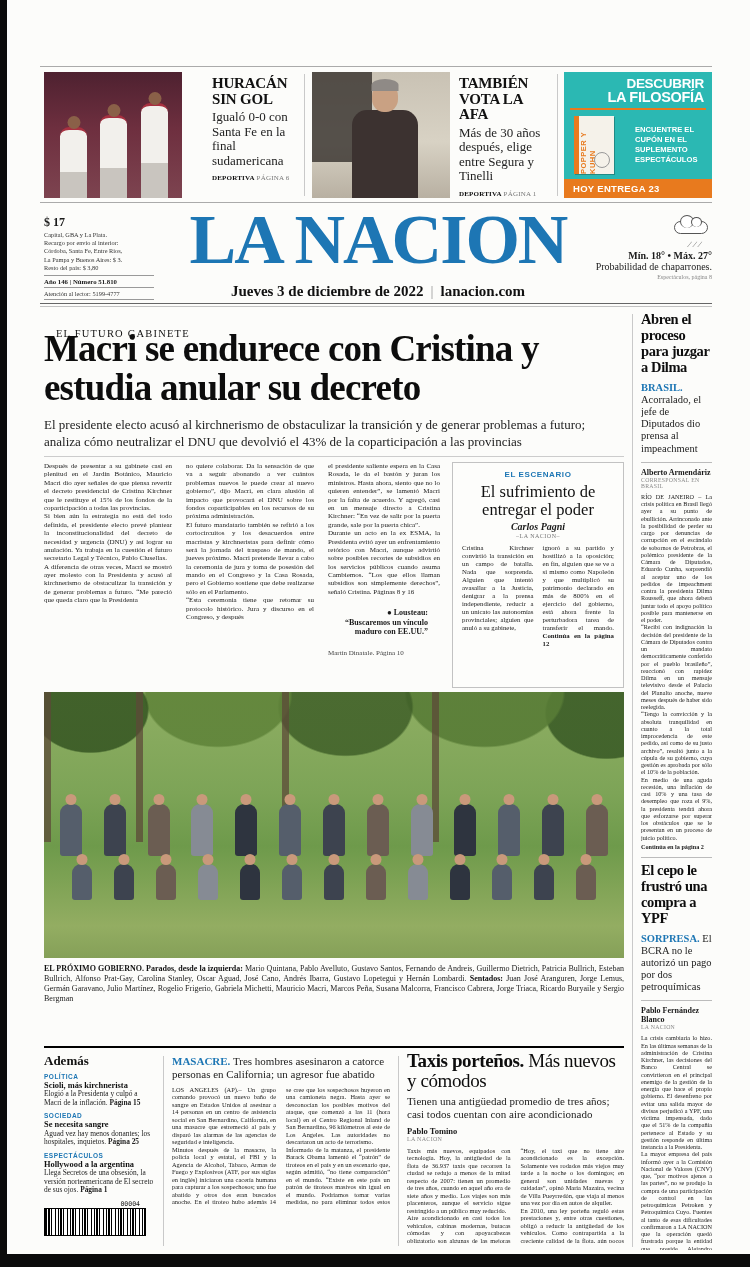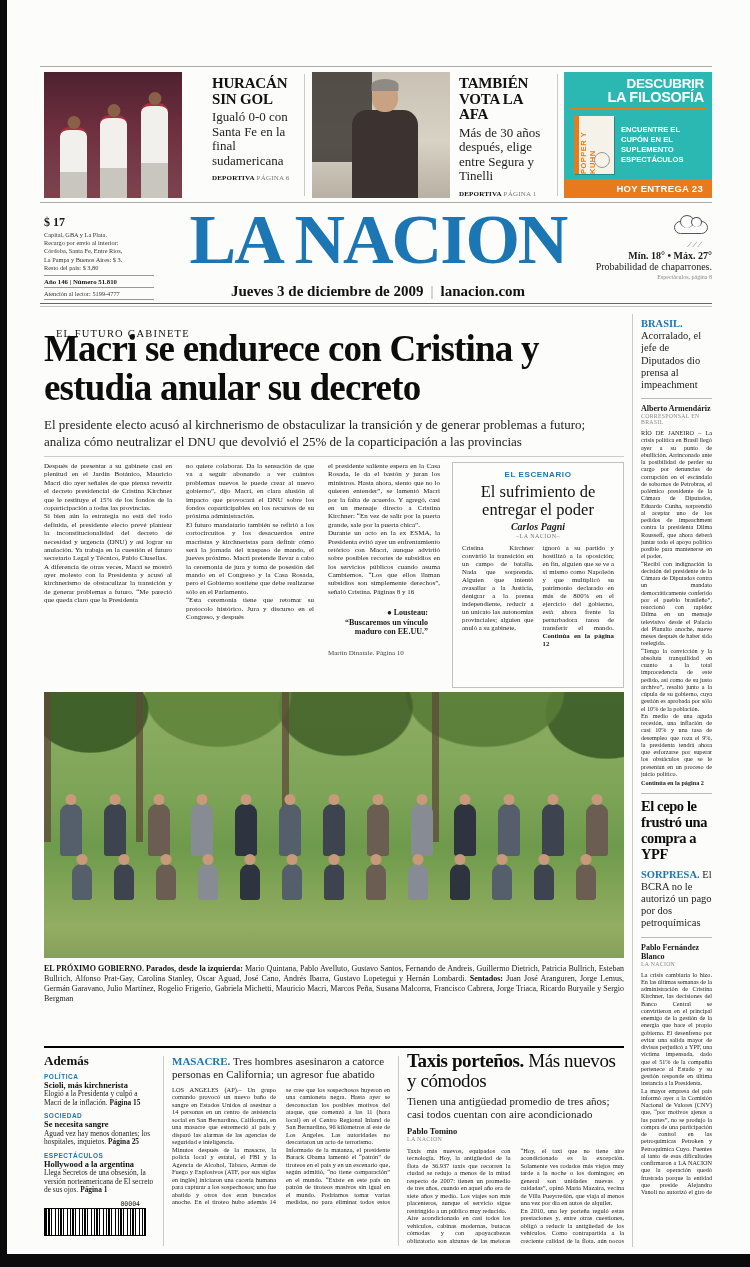--- a/index.html
+++ b/index.html
@@ -36,23 +36,23 @@
          font-family:"Liberation Sans",sans-serif;overflow:hidden;}
   .ad-h{margin:6px 8px 1px;text-align:right;font-weight:bold;font-size:13.5px;line-height:.95;letter-spacing:-.3px;}
   .ad-h .l2{display:block;font-size:14.5px;}
   .ad-sep{height:2px;background:#e87a1e;margin:3px 6px 4px;}
   .ad-row{display:flex;align-items:flex-start;}
   .book{width:40px;height:58px;background:#f5f2ea;margin:2px 7px 0 10px;position:relative;flex:0 0 auto;box-shadow:1px 1px 0 rgba(0,0,0,.25);}
   .book .spine{position:absolute;left:0;top:0;bottom:0;width:5px;background:#e87a1e;}
   .book .btitle{position:absolute;left:5px;top:2px;bottom:0;writing-mode:vertical-rl;transform:rotate(180deg);
         color:#e87a1e;font-weight:bold;font-size:7.5px;letter-spacing:.5px;}
   .book .sketch{position:absolute;right:4px;bottom:6px;width:14px;height:14px;border:1px solid #999;border-radius:50%;}
-  .ad-msg{font-weight:bold;font-size:7.6px;line-height:1.3;padding:4px 8px 0 0;}
+  .ad-msg{font-weight:bold;font-size:7.6px;line-height:1.3;padding:4px 8px 0 0;margin-left:14px;}
   .ad-foot{position:absolute;left:0;right:0;bottom:0;background:#e87a1e;font-weight:bold;font-size:9.5px;
-           text-align:right;padding:4px 9px;letter-spacing:.3px;}
+           padding:4px 9px;letter-spacing:.3px;}
 
   
   .pricebox{position:absolute;left:44px;top:215px;width:110px;}
   .price-amt{margin:0;font-size:12px;font-weight:bold;}
   .price-details{margin:1px 0 0;font-size:6.3px;line-height:1.3;color:#333;white-space:pre-line;
                  border-bottom:1px solid #999;padding-bottom:3px;}
   .issue{margin:0;font-size:6.8px;font-weight:bold;border-bottom:1px solid #999;padding:2px 0;}
   .reader{margin:0;font-size:6.3px;color:#333;border-bottom:1px solid #999;padding:2px 0;}
   .logo{position:absolute;left:44px;top:205px;width:668px;margin:0;text-align:center;
         font-size:70px;line-height:1;font-weight:bold;color:#1d76b4;letter-spacing:-2px;}
@@ -229,27 +229,27 @@
   <h1 class="logo">LA NACION</h1>
 
   <div class="weather">
     <span class="cloud"></span>
     <span class="rain">///</span>
     <p class="w-range">Mín. 18° • Máx. 27°</p>
     <p class="w-desc">Probabilidad de chaparrones.</p>
     <p class="w-note">Espectáculos, página 8</p>
   </div>
 
-  <p class="dateline"><span>Jueves 3 de diciembre de 2009</span><span class="sep">|</span><span class="site">lanacion.com</span></p>
+  <p class="dateline"><span>Jueves 3 de diciembre de 2022</span><span class="sep">|</span><span class="site">lanacion.com</span></p>
   <div class="rule" style="left:40px;top:303px;width:672px;height:1px;background:#666;"></div>
   <div class="rule" style="left:40px;top:306px;width:672px;height:1px;background:#c2c2c2;"></div>
 
   <p class="kicker">EL FUTURO GABINETE</p>
   <h2 class="headline">Macri se endurece con Cristina y estudia anular su decreto</h2>
-  <p class="deck">El presidente electo acusó al kirchnerismo de obstaculizar la transición y de generar problemas a futuro; analiza cómo neutralizar el DNU que devolvió el 25% de la coparticipación a las provincias</p>
+  <p class="deck">El presidente electo acusó al kirchnerismo de obstaculizar la transición y de generar problemas a futuro; analiza cómo neutralizar el DNU que devolvió el 43% de la coparticipación a las provincias</p>
   <div class="rule" style="left:44px;top:456px;width:580px;height:1px;background:#ccc;"></div>
 
   <div class="lead-cols">
     <p class="lcol lc1">Después de presentar a su gabinete casi en plenitud en el Jardín Botánico, Mauricio Macri dio ayer señales de que piensa revertir el decreto presidencial de Cristina Kirchner que le restituye el 15% de los fondos de la coparticipación a todas las provincias.
 Si bien aún la estrategia no está del todo definida, el presidente electo prevé plantear la inconstitucionalidad del decreto de necesidad y urgencia (DNU) y así lograr su anulación. Ya trabaja en la cuestión el futuro secretario Legal y Técnico, Pablo Clusellas.
 A diferencia de otras veces, Macri se mostró ayer molesto con la Presidenta y acusó al kirchnerismo de obstaculizar la transición y de generar problemas a futuro. “Me pareció que queda claro que la Presidenta</p>
     <p class="lcol lc2">no quiere colaborar. Da la sensación de que va a seguir abonando a ver cuántos problemas nuevos le puede crear al nuevo gobierno”, dijo Macri, en clara alusión al impacto que provocará el DNU sobre los fondos coparticipables en los recursos de su próxima administración.
 El futuro mandatario también se refirió a los cortocircuitos y los desacuerdos entre macristas y kirchneristas para definir cómo será la jornada del traspaso de mando, el jueves próximo. Macri pretende llevar a cabo la ceremonia de jura y toma de posesión del mando en el Congreso y la Casa Rosada, pero el Gobierno sostiene que debe realizarse sólo en el Parlamento.
 “Esta ceremonia tiene que retomar su protocolo histórico. Jura y discurso en el Congreso, y después</p>
     <div class="lc3w">
@@ -306,20 +306,21 @@
         <span class="person"></span>
         <span class="person"></span>
         <span class="person"></span>
         <span class="person"></span>
     </div>
   </div>
   <p class="caption"><b>EL PRÓXIMO GOBIERNO.</b> <b>Parados, desde la izquierda:</b> <span>Mario Quintana, Pablo Avelluto, Gustavo Santos, Fernando de Andreis, Guillermo Dietrich, Patricia Bullrich, Esteban Bullrich, Alfonso Prat-Gay, Carolina Stanley, Oscar Aguad, José Cano, Andrés Ibarra, Gustavo Lopetegui y Hernán Lombardi.</span> <b>Sentados:</b> <span>Juan José Aranguren, Jorge Lemus, Germán Garavano, Julio Martínez, Rogelio Frigerio, Gabriela Michetti, Mauricio Macri, Marcos Peña, Susana Malcorra, Francisco Cabrera, Jorge Triaca, Ricardo Buryaile y Sergio Bergman</span></p>
 
   <div class="vrule vr-main"></div>
   <aside class="sb">
+    <h3 class="sb-h">Abren el proceso para juzgar a Dilma</h3>
     <p class="sb-sub"><span class="tag">BRASIL.</span> <span>Acorralado, el jefe de Diputados dio prensa al impeachment</span></p>
     <div class="sb-rule"></div>
     <p class="sb-by">Alberto Armendáriz</p>
     <p class="sb-org">CORRESPONSAL EN BRASIL</p>
     <p class="sb-body dilma">RÍO DE JANEIRO – La crisis política en Brasil llegó ayer a su punto de ebullición. Arrinconado ante la posibilidad de perder su cargo por denuncias de corrupción en el escándalo de sobornos de Petrobras, el polémico presidente de la Cámara de Diputados, Eduardo Cunha, sorprendió al aceptar uno de los pedidos de impeachment contra la presidenta Dilma Rousseff, que ahora deberá juntar todo el apoyo político posible para mantenerse en el poder.
 “Recibí con indignación la decisión del presidente de la Cámara de Diputados contra un mandato democráticamente conferido por el pueblo brasileño”, reaccionó con rapidez Dilma en un mensaje televisivo desde el Palacio del Planalto anoche, nueve meses después de haber sido reelegida.
 “Tengo la convicción y la absoluta tranquilidad en cuanto a la total improcedencia de este pedido, así como de su justo archivo”, resaltó junto a la cúpula de su gobierno, cuya gestión es aprobada por sólo el 10% de la población.
 En medio de una aguda recesión, una inflación de casi 10% y una tasa de desempleo que roza el 9%, la presidenta tendrá ahora que esforzarse por superar los obstáculos que se le presentan en un proceso de juicio político.</p>
     <p class="sb-cont">Continúa en la página 2</p>
     <div class="sb-rule"></div>

